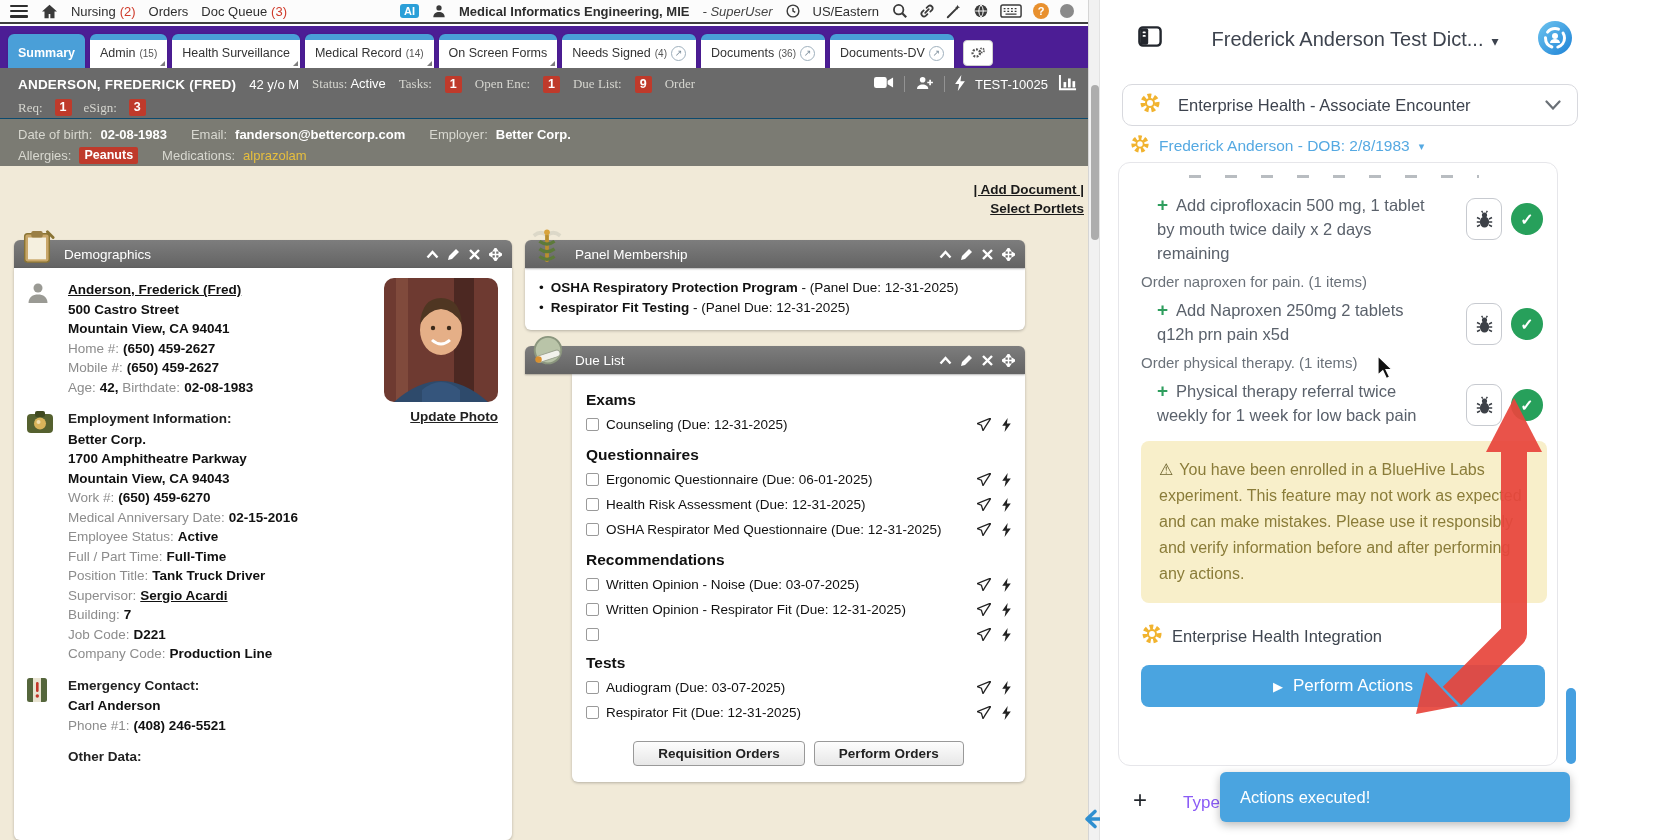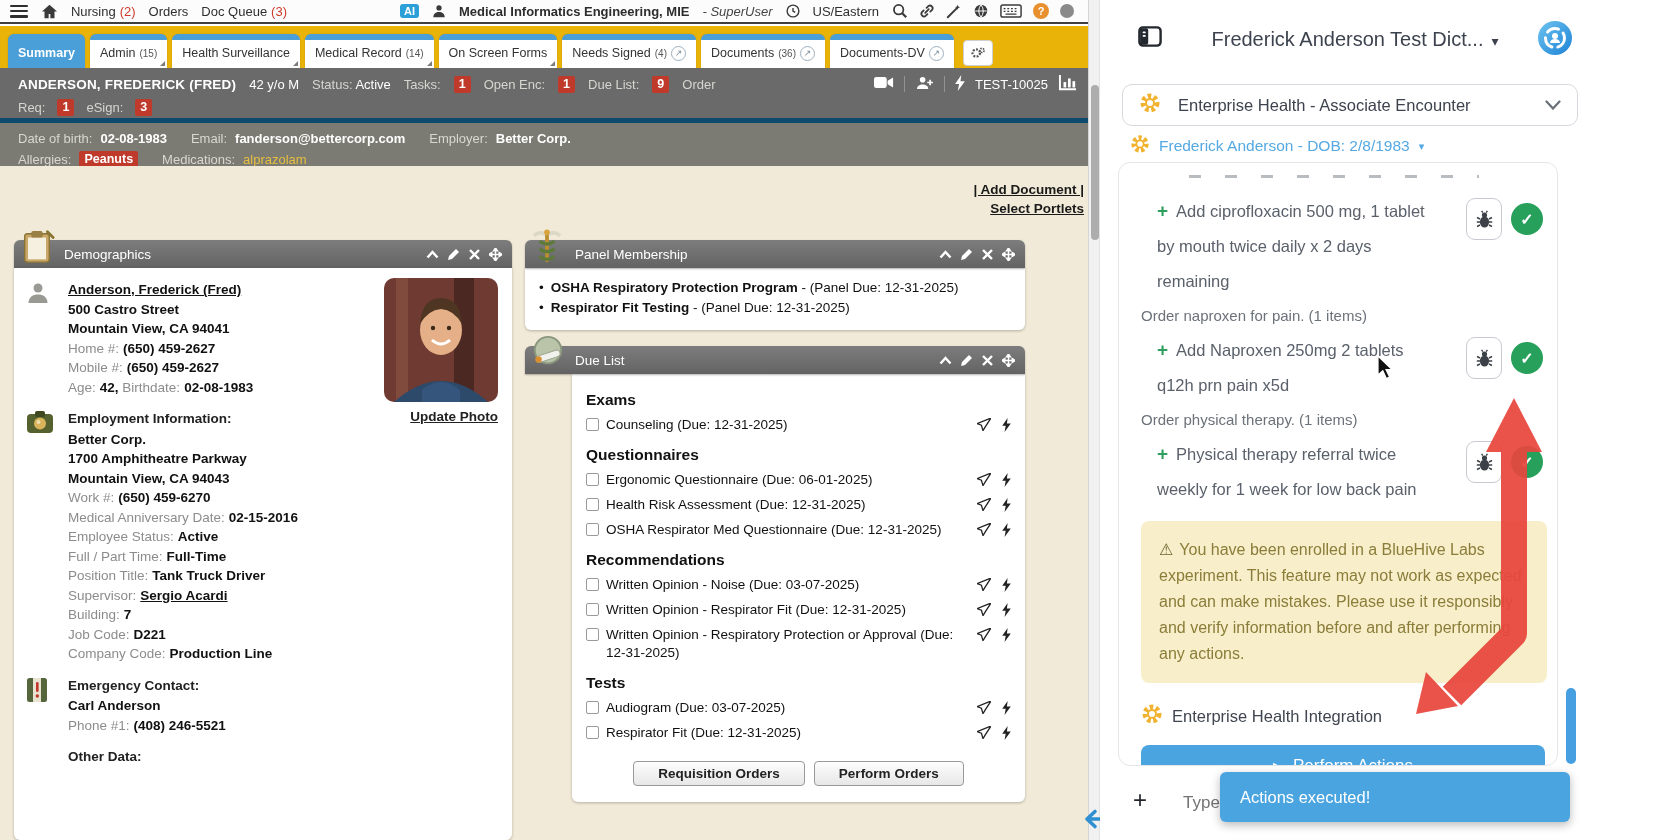--- a/index.html
+++ b/index.html
@@ -17,48 +17,48 @@
   .ai-badge { background:#2b9fd8; color:#fff; font-weight:bold; font-size:11px; padding:1px 4px; border-radius:3px; margin-left:100px; }
   .tb-org { font-weight:bold; color:#2d2d2d; white-space:nowrap; }
   .tb-role { font-style:italic; color:#444; white-space:nowrap; }
   .tb-icons { margin-left:auto; display:flex; align-items:center; gap:11px; }
   .ticon svg { display:block; }
   .qcirc { width:16px; height:16px; border-radius:50%; background:#e8902e; color:#fff; font-weight:bold;
            font-size:11px; display:flex; align-items:center; justify-content:center; }
   .gcirc { width:14px; height:14px; border-radius:50%; background:#8a8a8a; }
 
   
-  .tabbar { position:absolute; left:0; top:26px; width:1088px; height:42px; background:#eab308;
+  .tabbar { position:absolute; left:0; top:26px; width:1088px; height:42px; background:#4c1d95;
             display:flex; align-items:flex-end; padding:4px 0 0 8px; gap:5px; }
   .tab { background:#fff; border-top:6px solid #4a9fd8; border-radius:6px 6px 0 0; height:34px;
          display:flex; align-items:center; gap:4px; padding:0 10px 2px; font-size:12.5px; color:#333;
          position:relative; cursor:pointer; box-shadow:0 0 2px rgba(0,0,0,.15); white-space:nowrap; }
   .tab .cnt { font-size:10px; color:#555; }
   .tab.active { background:#4a9fd8; border-top-color:#4a9fd8; color:#fff; font-weight:bold; }
   .fold { position:absolute; right:2px; bottom:2px; width:0; height:0;
           border-left:5px solid transparent; border-bottom:5px solid #7d7d7d; }
   .popout { width:15px; height:15px; border:1px solid #9fb0bd; border-radius:50%; color:#7e8f9c;
             font-size:9px; display:flex; align-items:center; justify-content:center; }
   .gearbtn { width:30px; height:26px; background:#fff; border:1px solid #cfcfcf; border-radius:4px;
              display:flex; align-items:center; justify-content:center; margin-left:4px; margin-bottom:2px; cursor:pointer; }
 
   
   .pheader { position:absolute; left:0; top:68px; width:1088px; height:50px; background:#6a6a6a; color:#fff; font-size:13px; }
   .ph-r1 { display:flex; align-items:center; gap:13px; padding:6px 10px 0 18px; }
   .ph-r2 { display:flex; align-items:center; gap:12px; padding:5px 10px 0 18px; }
   .ph-name { font-weight:bold; font-size:13.5px; letter-spacing:.2px; }
-  .hlbl { color:#d6d6d0; }
+  .hlbl { color:#d6d6d0;font-family:Liberation Serif, serif; }
   .badge { background:#bf3a2b; color:#fff; font-weight:bold; font-size:12.5px; line-height:17px;
            height:17px; padding:0 5px; border-radius:2px; display:inline-block; }
   .ph-right { margin-left:auto; display:flex; align-items:center; gap:10px; }
   .vdiv { width:1px; height:16px; background:#939393; }
 
   
   .pinfo { position:absolute; left:0; top:118px; width:1088px; height:48px; background:#7b7b73;
-           border-top:5px solid #0c4a6e; color:#fff; font-size:13px; padding:5px 18px 0; }
+           border-top:1px solid #0c4a6e; color:#fff; font-size:13px; padding:5px 18px 0; }
   .pi-row { display:flex; align-items:center; gap:8px; height:21px; }
   .pi-lbl { color:#d8d8d0; }
   .pi-val { font-weight:bold; }
   .med-val { color:#e7bf3e; }
 
   
   .content { position:absolute; left:0; top:166px; width:1088px; height:674px; background:#f1ead8; }
   .content-links { position:absolute; top:14px; right:4px; text-align:right; font-size:13.5px;
                    font-weight:bold; color:#1a1a1a; line-height:19px; }
   .content-links div { text-decoration:underline; cursor:pointer; }
@@ -125,39 +125,39 @@
               font-size:15.5px; color:#55a9e2; cursor:pointer; }
   .pat-link .caret { font-size:11px; }
 
   .chat-card { position:absolute; left:18px; top:162px; width:440px; height:604px; border:1px solid #e6e6ea;
                border-radius:12px; overflow:hidden; background:#fff; }
   .cutline { position:absolute; top:12px; left:70px; width:290px; height:3px; opacity:.7;
              background:repeating-linear-gradient(90deg,#9aa0a6 0 12px, transparent 12px 36px); }
   .chat-inner { padding:30px 14px 0 22px; }
   .ord-group-label { font-size:15px; color:#6b727a; margin:6px 0 8px; }
   .ord-row { display:flex; align-items:flex-start; margin:0 0 8px 16px; }
-  .ord-text { width:282px; font-size:16.5px; line-height:35px; color:#5a616b; }
+  .ord-text { width:282px; font-size:16.5px; line-height:24px; color:#5a616b; }
   .plus { color:#2f9e5e; font-size:19px; font-weight:bold; margin-right:8px; }
   .ord-icons { margin-left:auto; display:flex; gap:9px; align-items:center; padding-top:5px; }
   .bug-btn { width:36px; height:42px; border:1.5px solid #c7cad0; border-radius:9px; background:#fff;
              display:flex; align-items:center; justify-content:center; cursor:pointer; }
   .check { width:32px; height:32px; border-radius:50%; background:#27a05b; color:#fff; font-size:16px;
            font-weight:bold; display:flex; align-items:center; justify-content:center; }
   .warnbox { width:406px; background:#f8efca; border-radius:8px; padding:16px 18px; font-size:16px;
              line-height:26px; color:#8a7c39; margin-top:14px; }
   .warn-ico { color:#6e642e; margin-right:6px; }
   .integ-row { display:flex; align-items:center; gap:9px; margin-top:20px; font-size:16.5px; color:#3f4650; }
   .perform-btn { margin-top:16px; width:404px; height:42px; background:#4aa4e0; border:none; border-radius:8px;
                  color:#fff; font-size:17px; display:flex; align-items:center; justify-content:center;
                  gap:10px; cursor:pointer; }
   .sb-thumb { position:absolute; left:466px; top:688px; width:10px; height:76px; background:#459fe0;
               border-radius:5px; cursor:pointer; }
   .sb-bottom { position:absolute; left:0; top:766px; width:100%; height:74px; }
   .sb-plus { position:absolute; left:33px; top:20px; font-size:24px; color:#1f2329; cursor:pointer; }
-  .sb-type { position:absolute; left:83px; top:27px; font-size:17px; color:#737373; cursor:text; }
+  .sb-type { position:absolute; left:83px; top:27px; font-size:17px; color:#8b5cf6; cursor:text; }
 
   .toast { position:absolute; left:1220px; top:772px; width:350px; height:50px; background:#4aa4e0;
            border-radius:6px; box-shadow:0 3px 10px rgba(0,0,0,.28); color:#fff; font-size:16.5px;
            display:flex; align-items:center; padding-left:20px; }
 
   .overlay { position:absolute; left:0; top:0; pointer-events:none; }
 </style>
 </head>
 <body>
 
@@ -656,21 +656,20 @@
                 </span>
                 <span>
                   <svg width="9" height="14" viewBox="0 0 11 18">
                     <path d="M7 0 0 10h4.5L3 18 11 7H6z" fill="#222"></path>
                   </svg>
                 </span>
               </span>
           </div>
           <div class="dl-row">
             <span class="cb"></span>
-            <span class="dl-txt">Written Opinion - Respiratory Protection or Approval (Due: 12-31-2025)</span>
             <span class="dl-icons">
                 <span>
                   <svg width="14" height="13" viewBox="0 0 14 13">
                     <path d="M14 0 0 5.6l4.4 1.6L6 12.6l2.4-3.9L14 0z" fill="none" stroke="#222" stroke-width="1.3"></path>
                   </svg>
                 </span>
                 <span>
                   <svg width="9" height="14" viewBox="0 0 11 18">
                     <path d="M7 0 0 10h4.5L3 18 11 7H6z" fill="#222"></path>
                   </svg>

